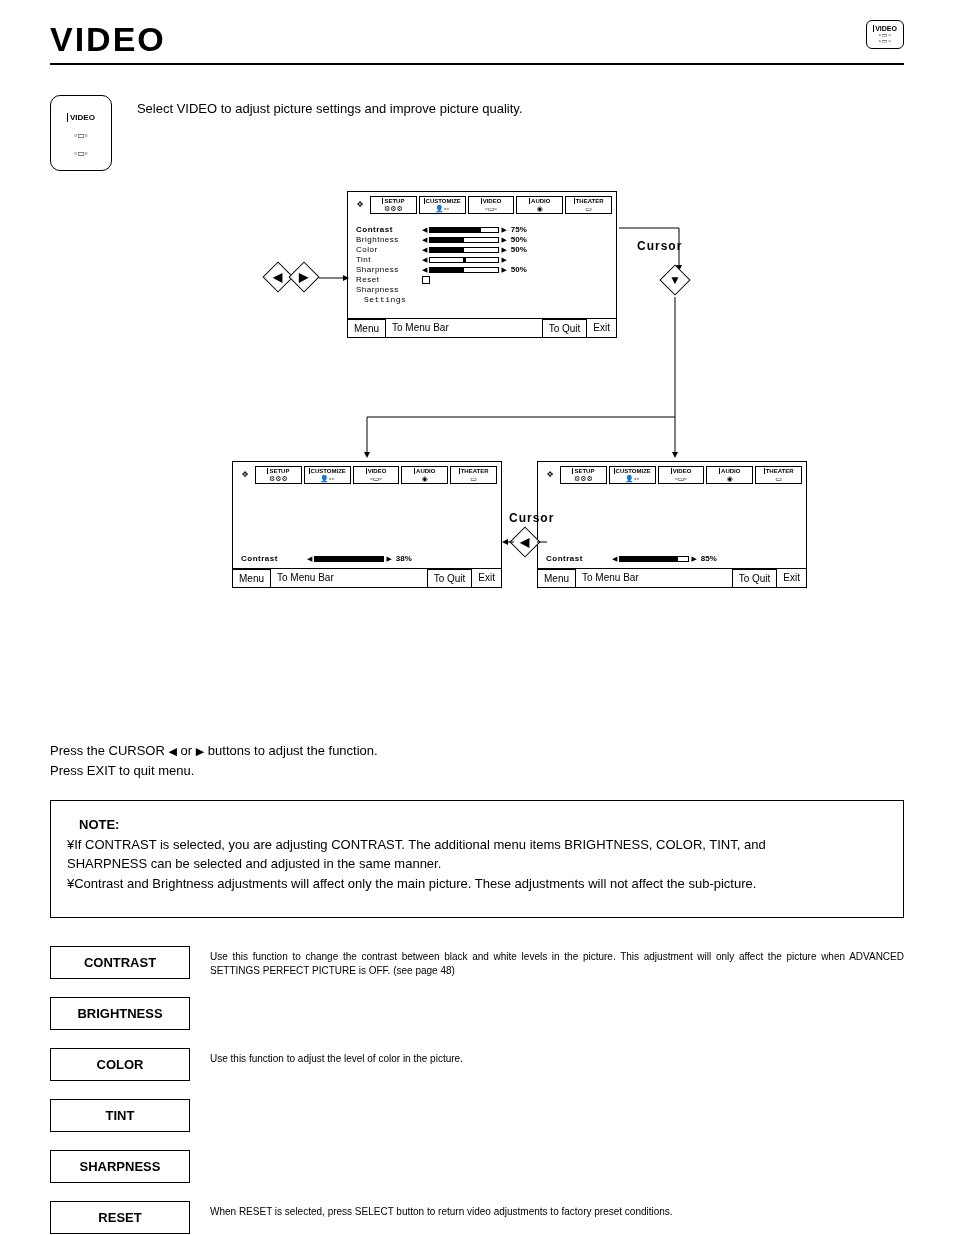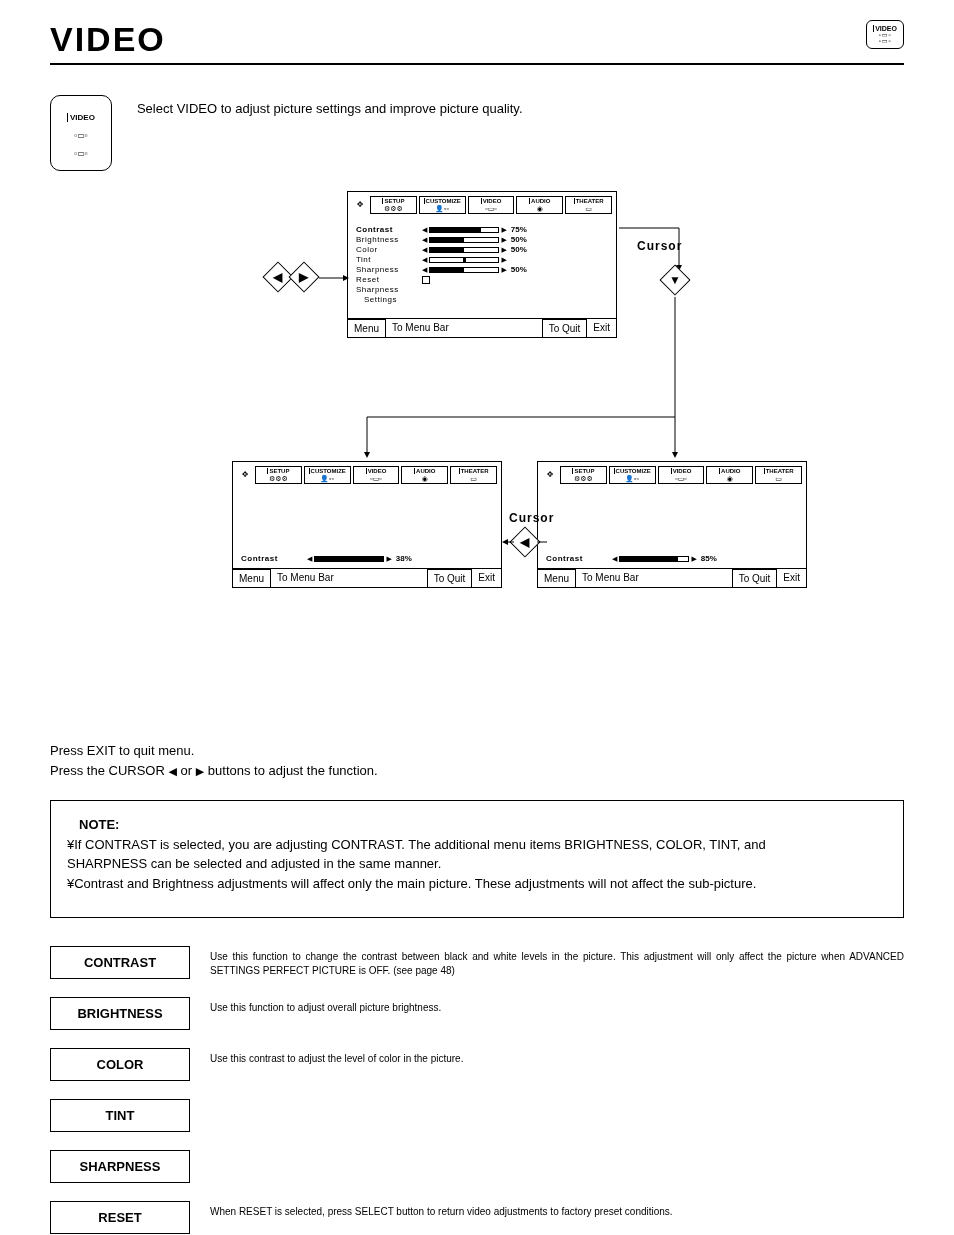--- a/index.html
+++ b/index.html
@@ -243,21 +243,21 @@
           </div>
         </div>
         <div class="osd-row">
           <span class="osd-label">Reset</span>
           <span class="check"></span>
         </div>
         <div class="osd-row">
           <span class="osd-label">Sharpness</span>
         </div>
         <div class="osd-row">
-          <span class="osd-label" style="padding-left: 8px;">  Settings</span>
+          <span class="osd-label" style="padding-left: 8px; font-family: Liberation Mono, monospace;">  Settings</span>
         </div>
       </div>
     <div class="osd-foot">
       <div class="menu-l">Menu</div>
       <div class="menu-r">To Menu Bar</div>
       <div class="quit-l">To Quit</div>
       <div class="quit-r">Exit</div>
     </div>
   </div>
 
@@ -397,46 +397,45 @@
       <polygon points="0,1 6,-2 6,4" fill="#000"></polygon>
       <line x1="6" y1="1" x2="12" y2="1" stroke="#000"></line>
     </svg>
   <svg class="conn" style="left:400px; top:350px;" width="10" height="2">
       <line x1="0" y1="1" x2="10" y2="1" stroke="#000"></line>
     </svg>
 
 </div>
 
 <div class="instructions">
-  <div>Press EXIT to quit menu.</div>
   <div>
     <span>Press the CURSOR </span><span class="tri-glyph">◀</span><span> or </span><span class="tri-glyph">▶</span><span> buttons to adjust the function.</span>
   </div>
+  <div>Press EXIT to quit menu.</div>
 </div>
 
 <div class="note-box">
   <span class="note-label">NOTE:</span>
   <span class="note-body">
     <span>¥</span><span>If CONTRAST is selected, you are adjusting CONTRAST.  The additional menu items BRIGHTNESS, COLOR, TINT, and SHARPNESS can be selected and adjusted in the same manner.</span><br>
     <span>¥</span><span>Contrast and Brightness adjustments will affect only the main picture. These adjustments will not affect the sub-picture.</span>
   </span>
 </div>
 
 <div id="func-rows">
     <div class="func-row">
       <div class="func-label">CONTRAST</div>
       <div class="func-text">Use this function to change the contrast between black and white levels in the picture.  This adjustment will only affect the picture when ADVANCED SETTINGS PERFECT PICTURE is OFF. (see page 48)</div>
     </div>
     <div class="func-row">
       <div class="func-label">BRIGHTNESS</div>
-      <div class="func-text">Use this function to adjust overall picture brightness.</div>
     </div>
     <div class="func-row">
       <div class="func-label">COLOR</div>
-      <div class="func-text">Use this contrast to adjust the level of color in the picture.</div>
+      <div class="func-text">Use this function to adjust the level of color in the picture.</div>
     </div>
     <div class="func-row">
       <div class="func-label">TINT</div>
     </div>
     <div class="func-row">
       <div class="func-label">SHARPNESS</div>
     </div>
     <div class="func-row">
       <div class="func-label">RESET</div>
       <div class="func-text">When RESET is selected, press SELECT button to return video adjustments to factory preset conditions.</div>

